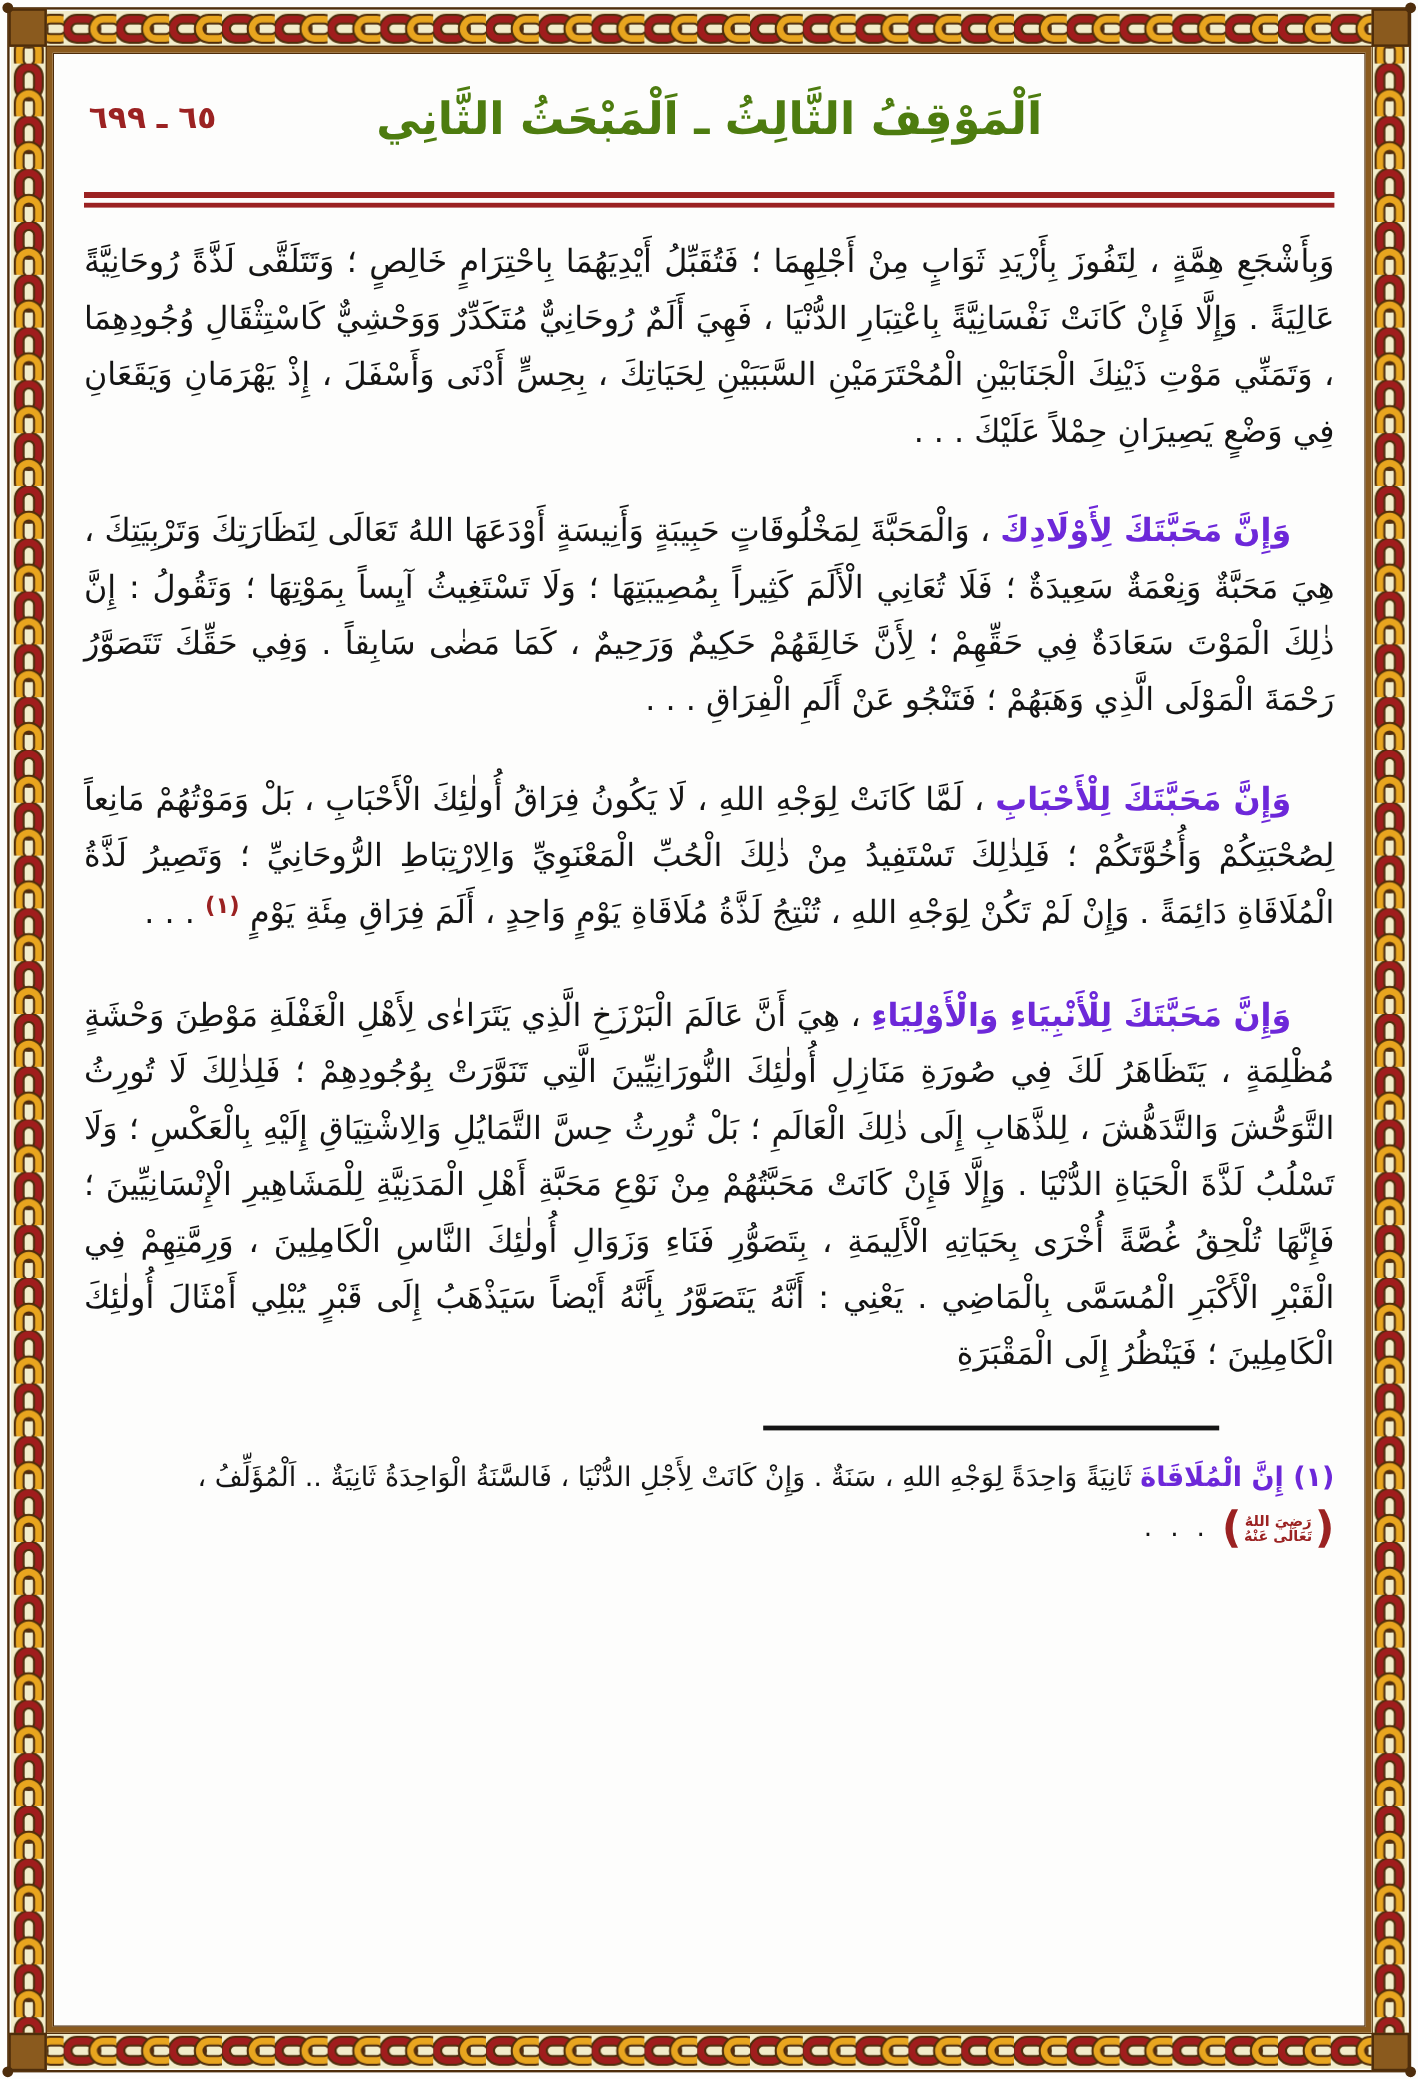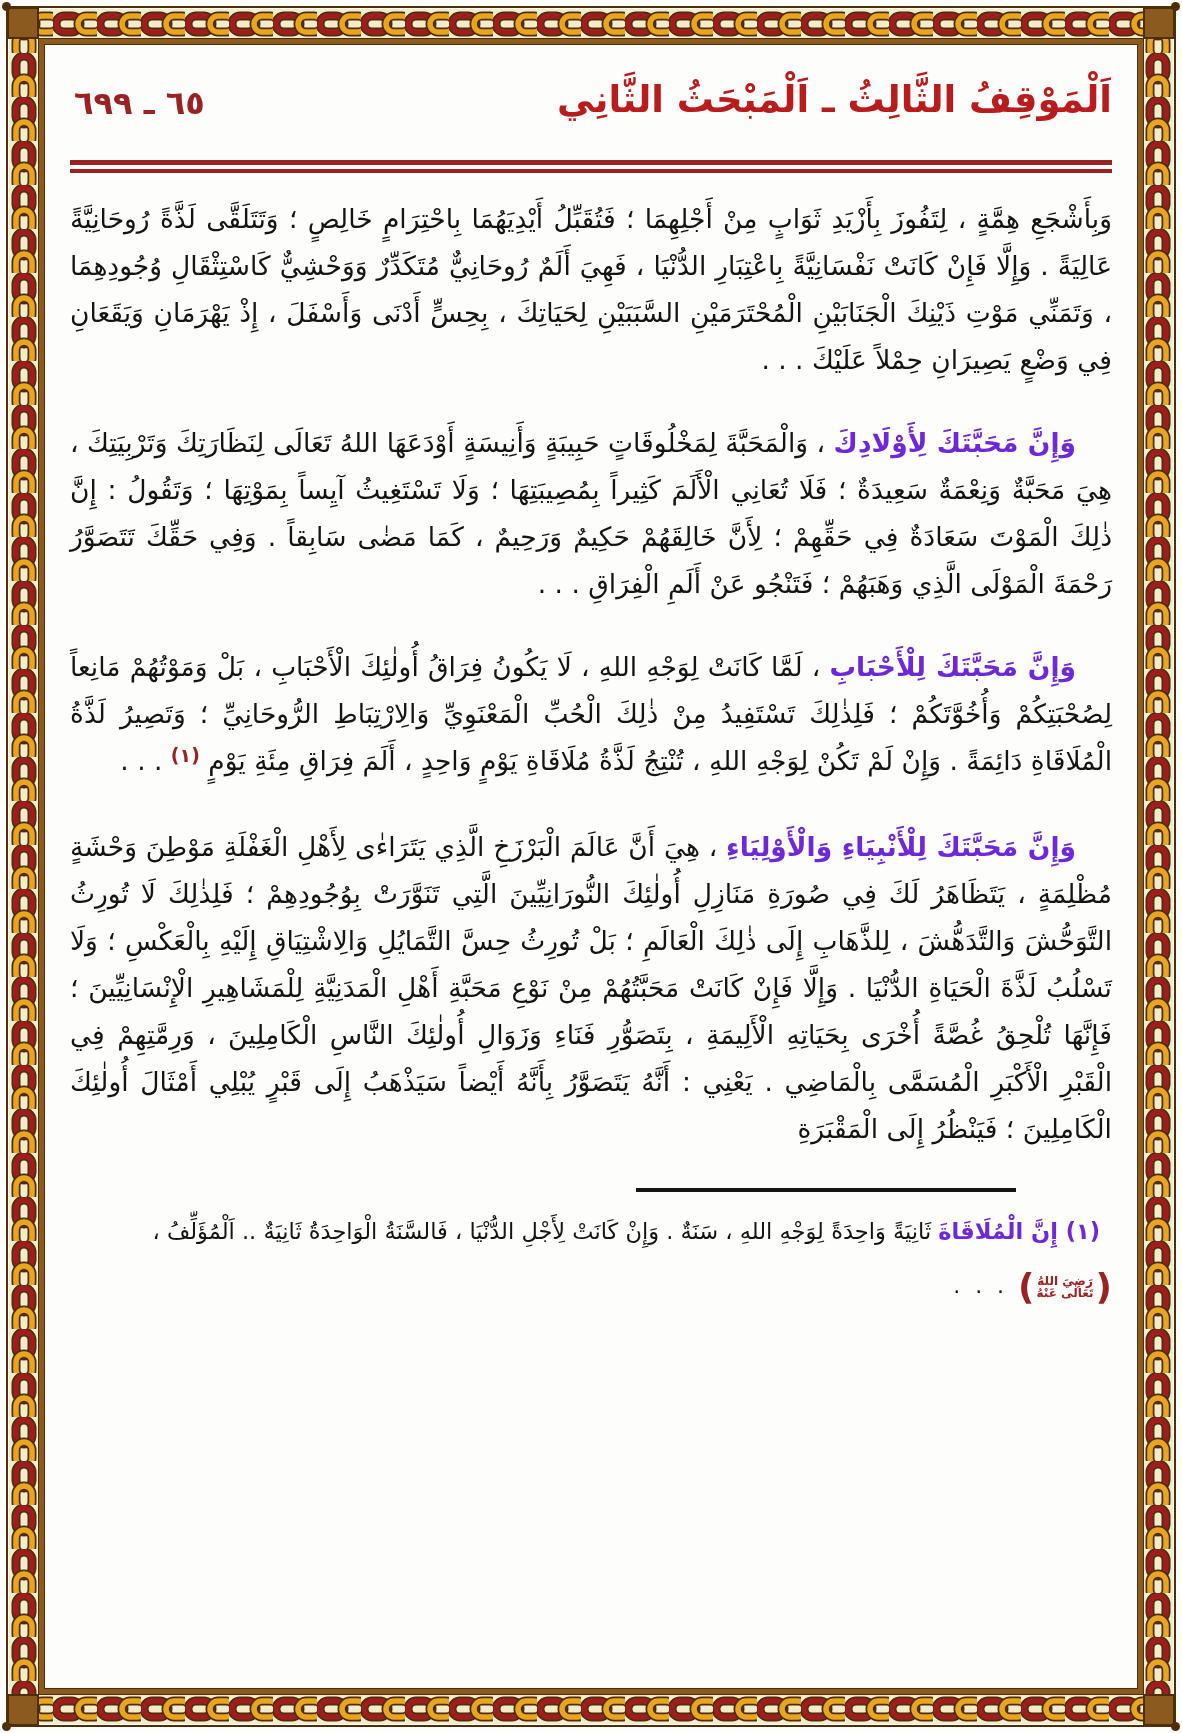--- a/index.html
+++ b/index.html
@@ -19,23 +19,23 @@
   .c-tl{top:7px;left:7px;}  .c-tl::after{top:-7px;left:-7px;}
   .c-tr{top:7px;right:7px;} .c-tr::after{top:-7px;right:-7px;}
   .c-bl{bottom:7px;left:7px;} .c-bl::after{bottom:-7px;left:-7px;}
   .c-br{bottom:7px;right:7px;} .c-br::after{bottom:-7px;right:-7px;}
   .inner-frame{position:absolute;inset:39px;border:5px solid #8a5a1e;
     box-shadow:0 0 0 1px #4e2d0b, inset 0 0 0 1px #4e2d0b;}
   
   .content{position:absolute;top:44px;left:46px;right:46px;bottom:44px;
     padding:14px 24px 0;direction:rtl;}
   .header{position:relative;height:86px;}
-  .title{ text-align:right;font-size:37px;font-weight:bold;color:#b91c1c;padding-top:20px;
+  .title{ text-align:center;font-size:37px;font-weight:bold;color:#4d7c0f;padding-top:20px;
     letter-spacing:0; }
-  .page-num{position:absolute;left:4px;top:26px;font-size:32px;font-weight:bold;color:#9b2222;direction:rtl;}
+  .page-num{position:absolute;left:4px;top:26px;font-size:26px;font-weight:bold;color:#9b2222;direction:rtl;}
   .rule{height:5px;background:#9b2222;margin-top:16px;}
   .rule2{height:4px;background:#9b2222;margin-top:4px;}
   .body{margin-top:22px;font-size:26.5px;line-height:47px;color:#141414;text-align:justify;}
   .body p{margin:0 0 36px;}
   .body p.indent{text-indent:36px;}
   .red{color:#6d28d9;font-weight:bold;}
   .fn-ref{color:#9b2222;font-size:19px;font-weight:bold;position:relative;top:-8px;}
   
   .fn-sep{width:380px;height:4px;background:#151515;margin:6px 96px 18px auto;}
   .footnote{font-size:22.5px;line-height:42px;color:#141414;text-align:justify;}
@@ -112,21 +112,21 @@
       <p class="indent"><span class="red">وَإِنَّ مَحَبَّتَكَ لِأَوْلَادِكَ</span><span> ، وَالْمَحَبَّةَ لِمَخْلُوقَاتٍ حَبِيبَةٍ وَأَنِيسَةٍ أَوْدَعَهَا اللهُ تَعَالَى لِنَظَارَتِكَ وَتَرْبِيَتِكَ ، هِيَ مَحَبَّةٌ وَنِعْمَةٌ سَعِيدَةٌ ؛ فَلَا تُعَانِي الْأَلَمَ كَثِيراً بِمُصِيبَتِهَا ؛ وَلَا تَسْتَغِيثُ آيِساً بِمَوْتِهَا ؛ وَتَقُولُ : إِنَّ ذٰلِكَ الْمَوْتَ سَعَادَةٌ فِي حَقِّهِمْ ؛ لِأَنَّ خَالِقَهُمْ حَكِيمٌ وَرَحِيمٌ ، كَمَا مَضٰى سَابِقاً . وَفِي حَقِّكَ تَتَصَوَّرُ رَحْمَةَ الْمَوْلَى الَّذِي وَهَبَهُمْ ؛ فَتَنْجُو عَنْ أَلَمِ الْفِرَاقِ . . .</span></p>
 
       <p class="indent"><span class="red">وَإِنَّ مَحَبَّتَكَ لِلْأَحْبَابِ</span><span> ، لَمَّا كَانَتْ لِوَجْهِ اللهِ ، لَا يَكُونُ فِرَاقُ أُولٰئِكَ الْأَحْبَابِ ، بَلْ وَمَوْتُهُمْ مَانِعاً لِصُحْبَتِكُمْ وَأُخُوَّتَكُمْ ؛ فَلِذٰلِكَ تَسْتَفِيدُ مِنْ ذٰلِكَ الْحُبِّ الْمَعْنَوِيِّ وَالِارْتِبَاطِ الرُّوحَانِيِّ ؛ وَتَصِيرُ لَذَّةُ الْمُلَاقَاةِ دَائِمَةً . وَإِنْ لَمْ تَكُنْ لِوَجْهِ اللهِ ، تُنْتِجُ لَذَّةُ مُلَاقَاةِ يَوْمٍ وَاحِدٍ ، أَلَمَ فِرَاقِ مِئَةِ يَوْمٍ </span><span class="fn-ref">(١)</span><span> . . .</span></p>
 
       <p class="indent"><span class="red">وَإِنَّ مَحَبَّتَكَ لِلْأَنْبِيَاءِ وَالْأَوْلِيَاءِ</span><span> ، هِيَ أَنَّ عَالَمَ الْبَرْزَخِ الَّذِي يَتَرَاءٰى لِأَهْلِ الْغَفْلَةِ مَوْطِنَ وَحْشَةٍ مُظْلِمَةٍ ، يَتَظَاهَرُ لَكَ فِي صُورَةِ مَنَازِلِ أُولٰئِكَ النُّورَانِيِّينَ الَّتِي تَنَوَّرَتْ بِوُجُودِهِمْ ؛ فَلِذٰلِكَ لَا تُورِثُ التَّوَحُّشَ وَالتَّدَهُّشَ ، لِلذَّهَابِ إِلَى ذٰلِكَ الْعَالَمِ ؛ بَلْ تُورِثُ حِسَّ التَّمَايُلِ وَالِاشْتِيَاقِ إِلَيْهِ بِالْعَكْسِ ؛ وَلَا تَسْلُبُ لَذَّةَ الْحَيَاةِ الدُّنْيَا . وَإِلَّا فَإِنْ كَانَتْ مَحَبَّتُهُمْ مِنْ نَوْعِ مَحَبَّةِ أَهْلِ الْمَدَنِيَّةِ لِلْمَشَاهِيرِ الْإِنْسَانِيِّينَ ؛ فَإِنَّهَا تُلْحِقُ غُصَّةً أُخْرَى بِحَيَاتِهِ الْأَلِيمَةِ ، بِتَصَوُّرِ فَنَاءِ وَزَوَالِ أُولٰئِكَ النَّاسِ الْكَامِلِينَ ، وَرِمَّتِهِمْ فِي الْقَبْرِ الْأَكْبَرِ الْمُسَمَّى بِالْمَاضِي . يَعْنِي : أَنَّهُ يَتَصَوَّرُ بِأَنَّهُ أَيْضاً سَيَذْهَبُ إِلَى قَبْرٍ يُبْلِي أَمْثَالَ أُولٰئِكَ الْكَامِلِينَ ؛ فَيَنْظُرُ إِلَى الْمَقْبَرَةِ</span></p>
     </div>
 
     <div class="fn-sep"></div>
 
     <div class="footnote">
-      <p style="margin:12px"><span class="red">(١) إِنَّ الْمُلَاقَاةَ</span><span> ثَانِيَةً وَاحِدَةً لِوَجْهِ اللهِ ، سَنَةٌ . وَإِنْ كَانَتْ لِأَجْلِ الدُّنْيَا ، فَالسَّنَةُ الْوَاحِدَةُ ثَانِيَةٌ .. اَلْمُؤَلِّفُ ،</span></p>
+      <p style="margin:0"><span class="red">(١) إِنَّ الْمُلَاقَاةَ</span><span> ثَانِيَةً وَاحِدَةً لِوَجْهِ اللهِ ، سَنَةٌ . وَإِنْ كَانَتْ لِأَجْلِ الدُّنْيَا ، فَالسَّنَةُ الْوَاحِدَةُ ثَانِيَةٌ .. اَلْمُؤَلِّفُ ،</span></p>
       <p class="fn-line2" style="margin:0">
         <span class="seal-wrap">
             <span class="seal-paren">(</span>
             <span class="seal">
               <span>رَضِيَ اللهُ</span>
               <span>تَعَالٰى عَنْهُ</span>
             </span>
             <span class="seal-paren">)</span>
           </span><span class="fn-dots">. . .</span>
       </p>

